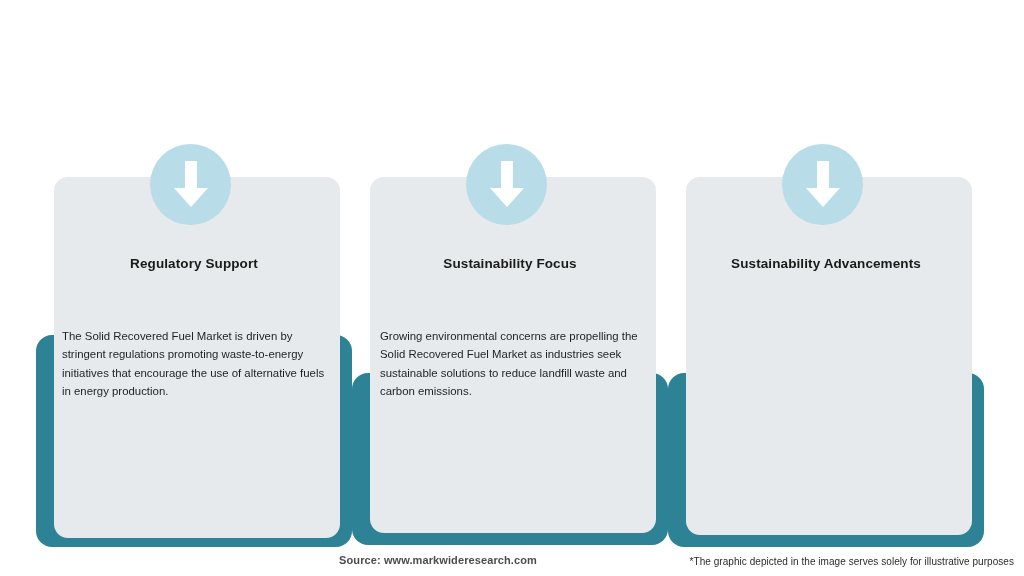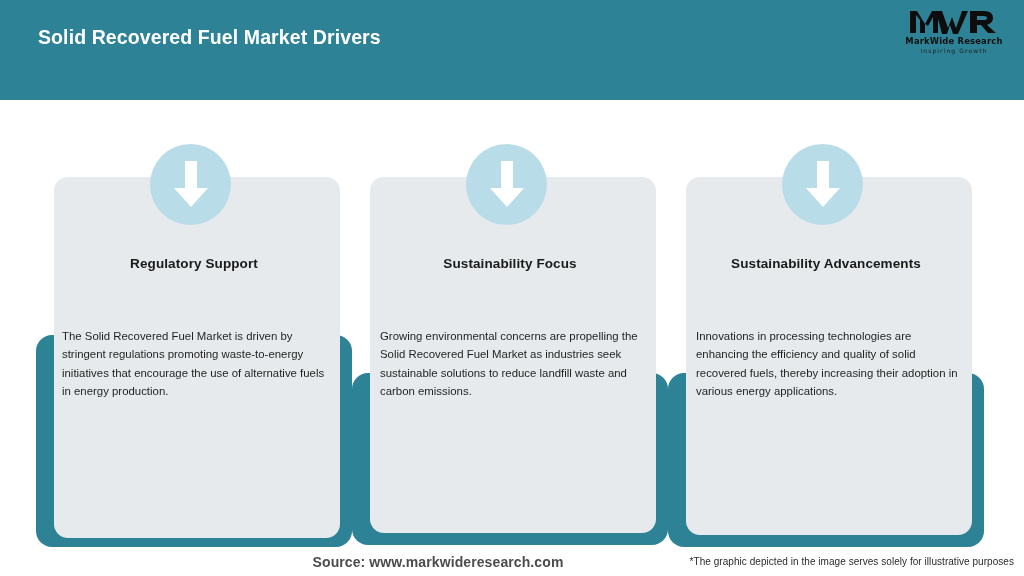--- a/index.html
+++ b/index.html
@@ -64,54 +64,34 @@
   .icon-badge {
     position: absolute;
     width: 81px; height: 81px; border-radius: 50%;
     background: #b9dce9;
   }
   .icon-badge svg { display: block; margin: 17px auto 0; }
 
   
   .source {
     position: absolute; left: 0; top: 554px; width: 876px;
-    text-align: center; font-size: 14px; font-weight: bold;
+    text-align: center; font-size: 11px; font-weight: bold;
     color: #4c4c4c; letter-spacing: .1px;
   }
   .disclaimer {
     position: absolute; right: 10px; top: 556px;
     font-size: 10px; color: #2b2b2b; letter-spacing: .05px;
     white-space: nowrap;
   }
 </style>
 </head>
 <body>
 
 <div class="page">
 
-  <div class="header">
-    <div class="header-title">Solid Recovered Fuel Market Drivers</div>
-
-    <div class="logo">
-      <svg class="logo-mark" width="92" height="27" viewBox="0 0 92 27">
-        <g fill="#0d0d0d">
-
-          <path d="M2 25 L2 3 L9 3 L17 16 L17 25 L12 25 L12 12 L8 7 L8 25 Z"></path>
-          <path d="M17 16 L24 3 L30 3 L30 25 L25 25 L25 9 L20 18 Z"></path>
-
-          <path d="M28 3 L34 3 L40 20 L44 9 L48 20 L54 3 L60 3 L50 26 L45 26 L42 17 L39 26 L34 26 Z"></path>
-
-          <path d="M62 3 L76 3 Q85 3 85 10 Q85 15 79 17 L88 25 L80 25 L73 17 L69 17 L69 25 L62 25 Z
-                   M69 8 L69 12 L76 12 Q79 12 79 10 Q79 8 76 8 Z"></path>
-        </g>
-      </svg>
-      <div class="logo-name">MarkWide Research</div>
-      <div class="logo-tag">Inspiring Growth</div>
-    </div>
-  </div>
 
   <div class="card-wrap" style="left:352px; top:177px; width:316px; height:368px;">
     <div class="card-back" style="left:0px; top:196px; width:316px; height:172px;"></div>
     <div class="card" style="left:18px; top:0px; width:286px; height:356px;"></div>
     <div class="icon-badge" style="left:114px; top:-33px;">
       <svg width="40" height="47" viewBox="0 0 40 47">
         <path d="M14 0 L26 0 L26 27 L37 27 L20 46 L3 27 L14 27 Z" fill="#ffffff"></path>
       </svg>
     </div>
     <div class="card-title" style="top:79px;">Sustainability Focus</div>
@@ -132,19 +112,18 @@
 
   <div class="card-wrap" style="left:668px; top:177px; width:316px; height:370px;">
     <div class="card-back" style="left:0px; top:196px; width:316px; height:174px;"></div>
     <div class="card" style="left:18px; top:0px; width:286px; height:358px;"></div>
     <div class="icon-badge" style="left:114px; top:-33px;">
       <svg width="40" height="47" viewBox="0 0 40 47">
         <path d="M14 0 L26 0 L26 27 L37 27 L20 46 L3 27 L14 27 Z" fill="#ffffff"></path>
       </svg>
     </div>
     <div class="card-title" style="top:79px;">Sustainability Advancements</div>
-    <div class="card-body" style="left:28px; top:150px; width:268px;">Innovations in processing technologies are enhancing the efficiency and quality of solid recovered fuels, thereby increasing their adoption in various energy applications.</div>
   </div>
 
   <div class="source">Source: www.markwideresearch.com</div>
   <div class="disclaimer">*The graphic depicted in the image serves solely for illustrative purposes</div>
 
 </div>
 
 </body></html>

